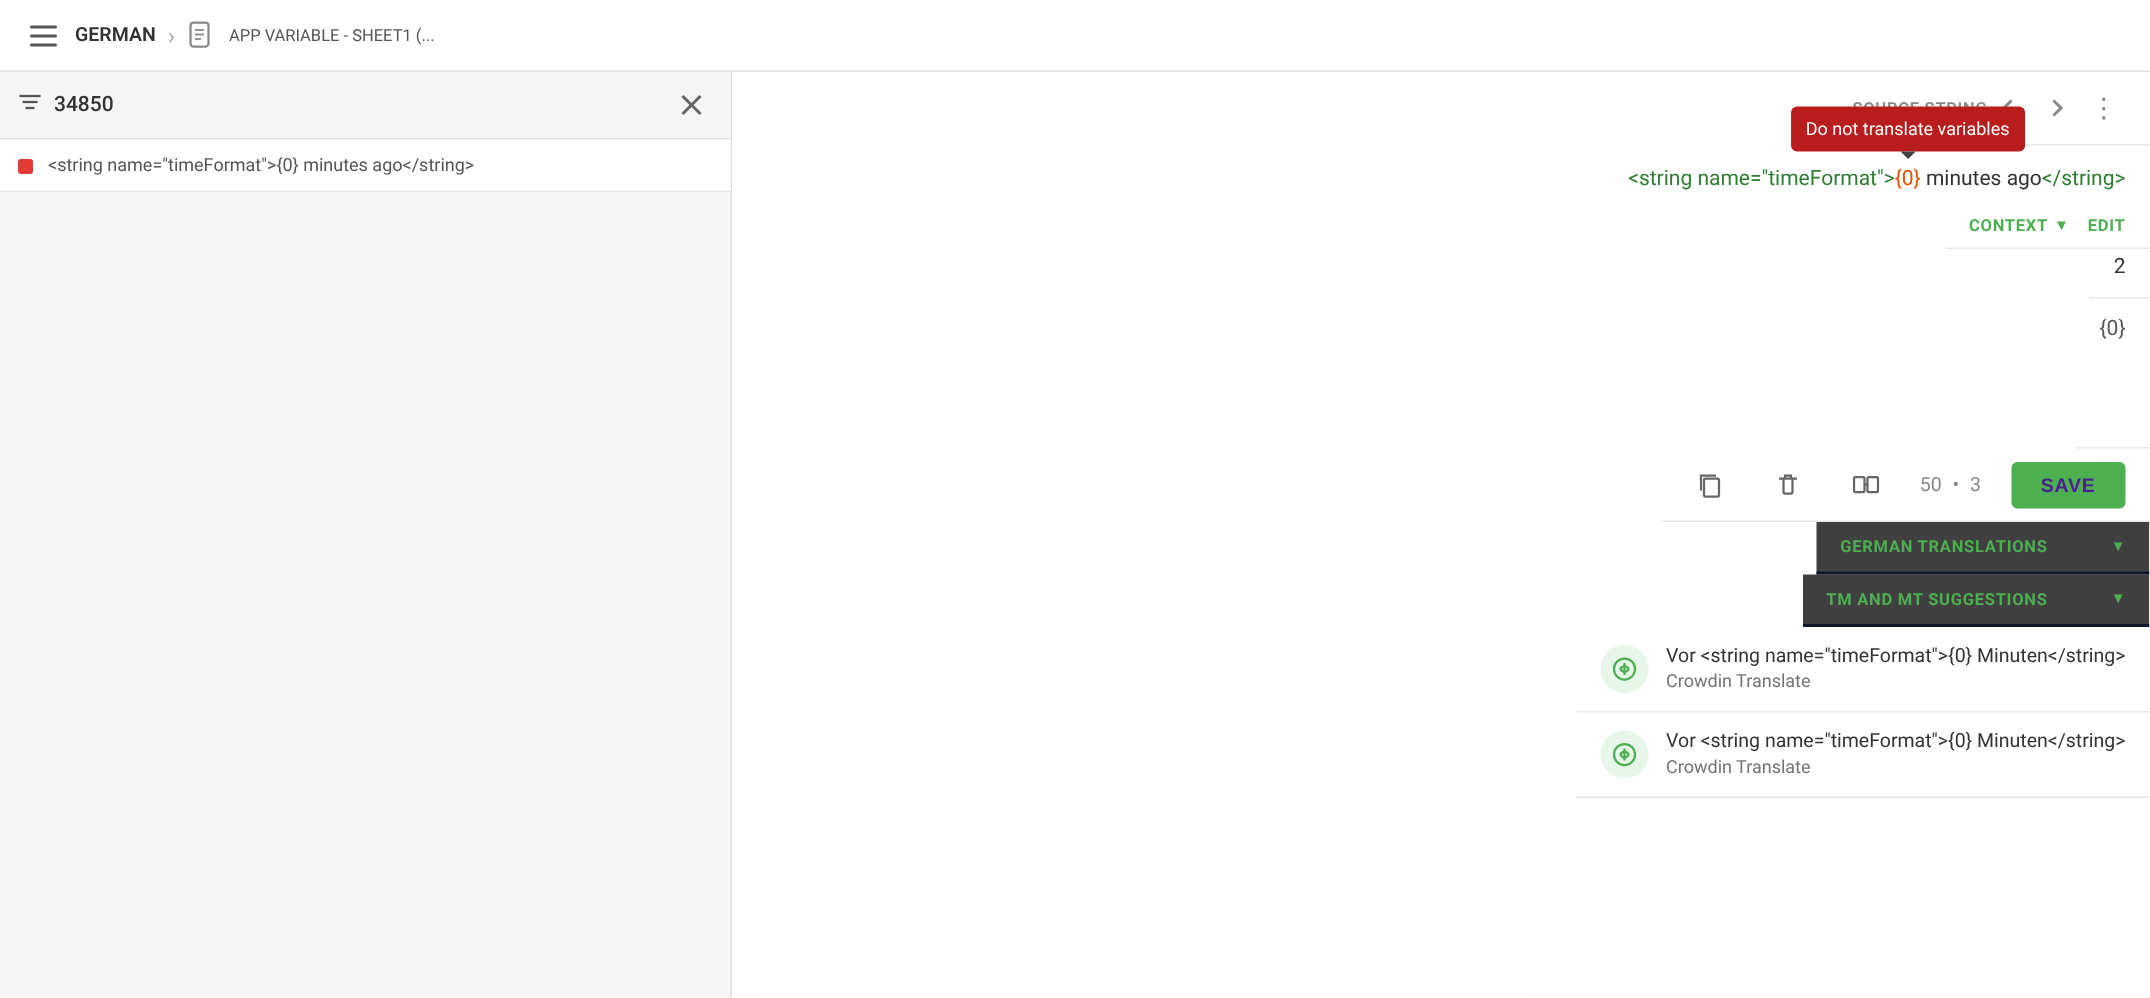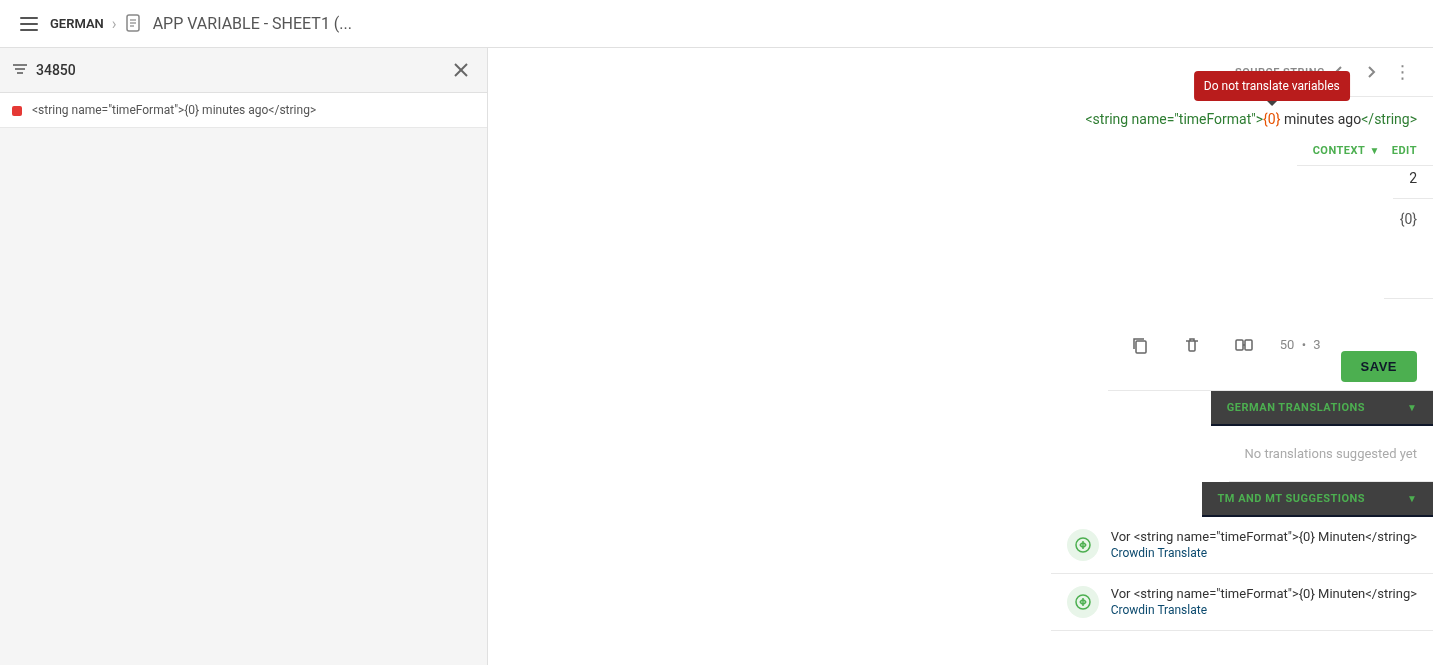--- a/index.html
+++ b/index.html
@@ -9,21 +9,21 @@
     .top-nav {
       display: flex; align-items: center; height: 48px;
       background: #fff; border-bottom: 1px solid #e0e0e0;
       padding: 0 16px; gap: 8px;
     }
     .top-nav .hamburger { display: flex; flex-direction: column; gap: 4px; cursor: pointer; padding: 4px; }
     .top-nav .hamburger span { display: block; width: 18px; height: 2px; background: #555; border-radius: 1px; }
     .top-nav .breadcrumb-sep { color: #aaa; font-size: 16px; }
     .top-nav .nav-label { font-weight: 600; font-size: 13px; color: #333; }
     .top-nav .file-icon { display: flex; align-items: center; justify-content: center; width: 20px; height: 20px; }
-    .top-nav .file-path { font-size: 16px; color: #555; }
+    .top-nav .file-path { font-size: 11px; color: #555; }
 
     
     .main-layout { display: flex; height: calc(665px - 48px); }
 
     
     .left-panel { width: 488px; background: #f5f5f5; border-right: 1px solid #e0e0e0; display: flex; flex-direction: column; }
     .left-header { display: flex; align-items: center; padding: 8px 12px; background: #f5f5f5; border-bottom: 1px solid #e0e0e0; }
     .filter-icon { margin-right: 8px; color: #555; }
     .search-count { font-size: 14px; font-weight: 500; color: #333; flex: 1; }
     .close-btn { width: 28px; height: 28px; display: flex; align-items: center; justify-content: center; cursor: pointer; color: #666; border-radius: 4px; }
@@ -70,37 +70,37 @@
     
     .translation-area { flex: 0 0 auto; padding: 12px 16px; min-height: 100px; border-bottom: 1px solid #e8e8e8; position: relative; }
     .translation-text { font-size: 14px; color: #555; }
 
     
     .toolbar { display: flex; align-items: center; padding: 8px 16px; border-bottom: 1px solid #e8e8e8; gap: 20px; }
     .tool-btn { width: 32px; height: 32px; display: flex; align-items: center; justify-content: center; cursor: pointer; color: #666; border-radius: 4px; border: none; background: none; font-size: 16px; }
     .char-count { margin-left: auto; font-size: 13px; color: #888; }
     .dot-sep { color: #888; margin: 0 4px; }
     .save-btn {
-      background: #4caf50; color: #0f172a; border: none; border-radius: 4px;
-      padding: 8px 20px; font-size: 13px; font-weight: 600; cursor: pointer; letter-spacing: 0.5px; margin-top: 44px;
+      background: #4caf50; color: #4c1d95; border: none; border-radius: 4px;
+      padding: 8px 20px; font-size: 13px; font-weight: 600; cursor: pointer; letter-spacing: 0.5px;
     }
 
     
     .section-header { display: flex; align-items: center; padding: 10px 16px; border-bottom: 2px solid #0f172a; background: #404040; gap: 36px; }
     .section-label { font-size: 11px; font-weight: 700; color: #4caf50; letter-spacing: 0.5px; }
     .section-arrow { font-size: 10px; color: #4caf50; margin-left: 6px; }
 
     .no-translations { text-align: center; padding: 20px 16px; color: #aaa; font-size: 13px; border-bottom: 1px solid #e8e8e8; }
 
     
     .suggestion-item { display: flex; align-items: flex-start; padding: 12px 16px; border-bottom: 1px solid #e8e8e8; gap: 12px; cursor: pointer; }
     .suggestion-icon { width: 32px; height: 32px; border-radius: 50%; background: #e8f5e9; display: flex; align-items: center; justify-content: center; flex-shrink: 0; font-size: 16px; }
     .suggestion-content { flex: 1; }
     .suggestion-text { font-size: 13px; color: #333; margin-bottom: 2px; }
-    .suggestion-source { font-size: 12px; color: #0c4a6e; }
+    .suggestion-source { font-size: 12px; color: #737373; }
   </style>
 </head>
 <body>
 
 <div class="top-nav">
   <div class="hamburger">
     <span></span>
       <span></span>
       <span></span>
   </div>
@@ -207,21 +207,20 @@
         <span>50</span><span class="dot-sep"> • </span><span>3</span>
       </div>
       <button class="save-btn">SAVE</button>
     </div>
 
     <div class="section-header">
       <span class="section-label">GERMAN TRANSLATIONS</span>
       <span class="section-arrow">▼</span>
     </div>
 
-    <div class="no-translations">No translations suggested yet</div>
 
     <div class="section-header">
       <span class="section-label">TM AND MT SUGGESTIONS</span>
       <span class="section-arrow">▼</span>
     </div>
 
     <div class="suggestion-item">
       <div class="suggestion-icon">
         <svg width="18" height="18" viewBox="0 0 18 18" fill="none">
           <circle cx="9" cy="9" r="7" stroke="#4caf50" stroke-width="1.5" fill="none"></circle>

